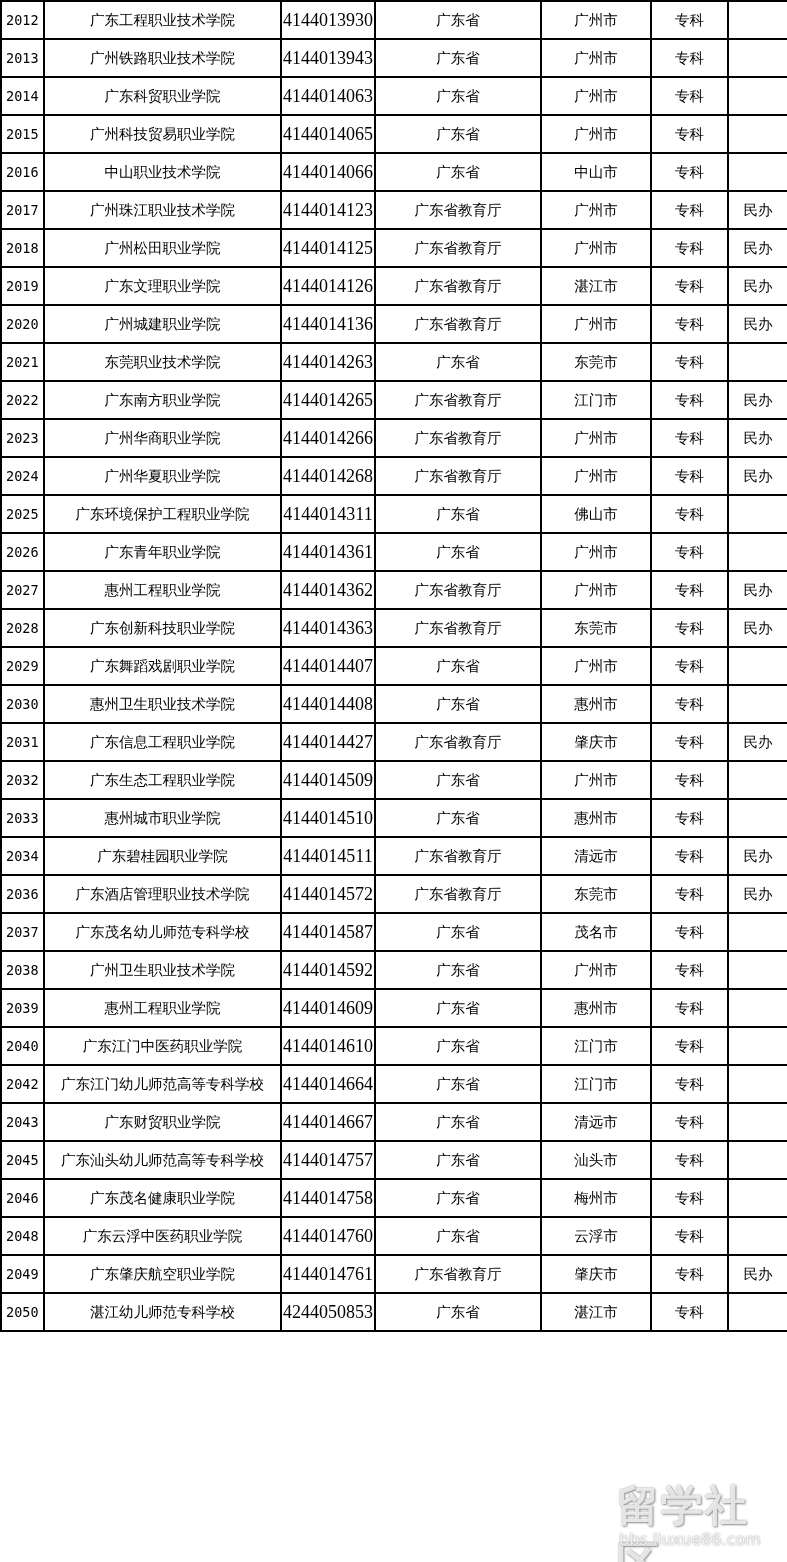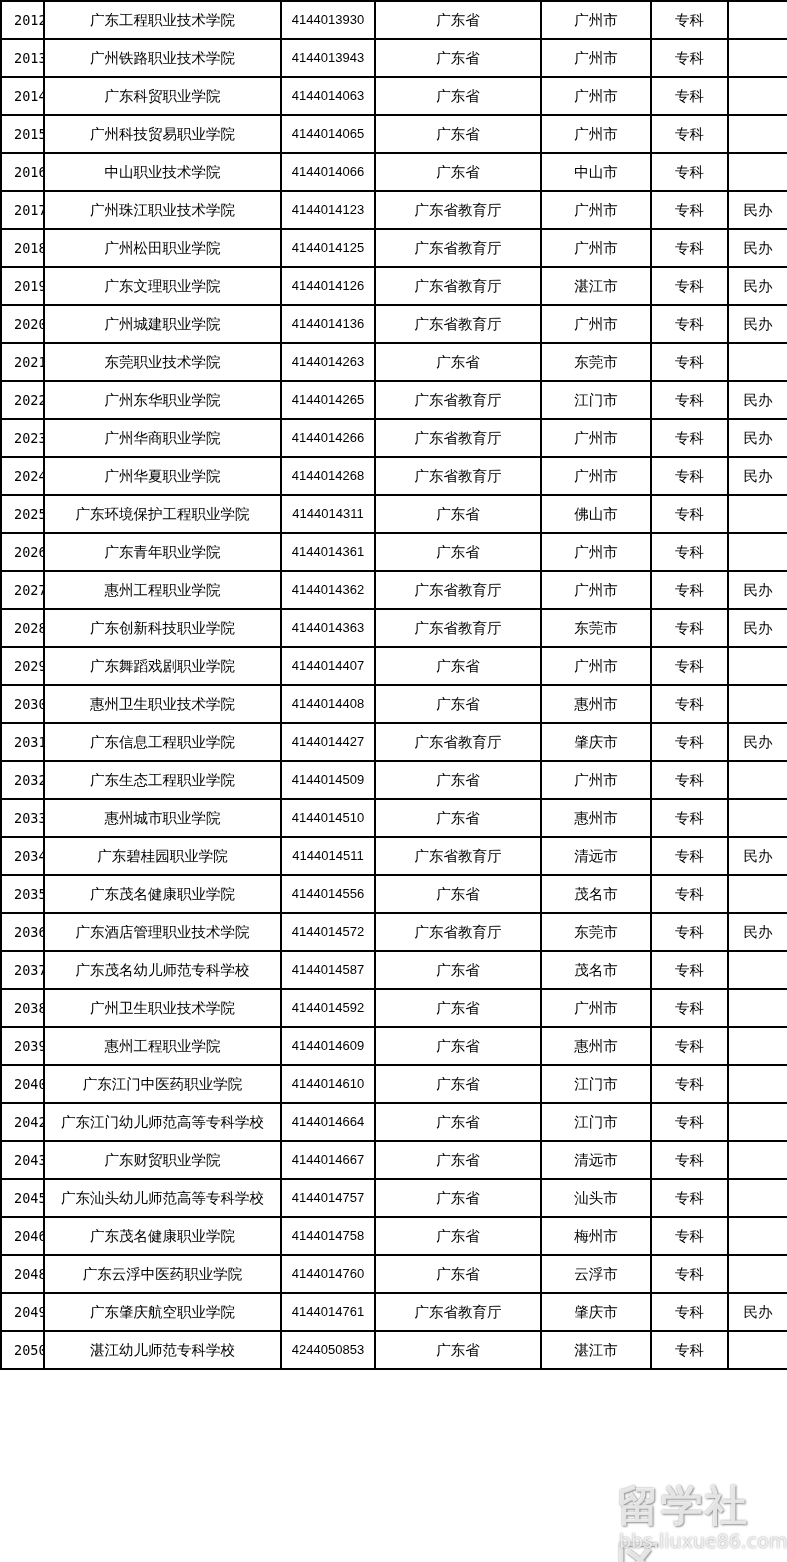--- a/index.html
+++ b/index.html
@@ -1,30 +1,30 @@
 <!DOCTYPE html>
 <html><head>
 <meta charset="utf-8">
 <style>
   html, body { margin:0; padding:0; background:#ffffff; }
   body { width:787px; height:1562px; position:relative; overflow:hidden;
          font-family: "DejaVu Sans", "Liberation Sans", sans-serif; color:#000; }
   table.grid { position:absolute; left:0; top:0; border-collapse:collapse; table-layout:fixed; width:787px; }
   table.grid td { border:2px solid #000; height:36px; padding:0; text-align:center; vertical-align:middle;
                   font-size:14.5px; line-height:36px; white-space:nowrap; overflow:hidden; }
-  table.grid td.seq { font-family: "DejaVu Sans Mono", "Liberation Mono", monospace; font-size:13.5px; text-align:left; padding-left:12px; }
-  table.grid td.code { font-family: Liberation Sans, sans-serif; font-size:13px; }
+  table.grid td.seq { font-family: "DejaVu Sans Mono", "Liberation Mono", monospace; font-size:13.5px; text-align:left; padding-left:4px;border-radius:14px; }
+  table.grid td.code { font-family: Liberation Serif, serif; font-size:18px; }
   table.grid td.name { font-size:14.5px; letter-spacing:0; }
   col.c1 { width:43px; } col.c2 { width:237px; } col.c3 { width:94px; }
   col.c4 { width:166px; } col.c5 { width:110px; } col.c6 { width:77px; } col.c7 { width:60px; }
   .watermark { position:absolute; left:615px; top:1478px; width:170px; height:82px; pointer-events:none; }
   .wm-main { position:absolute; left:2px; top:0; font-size:42px; font-weight:bold; color:rgba(255,255,255,0.78);
              text-shadow:0 0 2px rgba(120,120,120,0.75), 1px 1px 2px rgba(90,90,90,0.6); letter-spacing:2px;
              font-family:"DejaVu Sans", sans-serif; }
-  .wm-url { position:absolute; left:4px; top:52px; font-size:19px; color:rgba(255,255,255,0.8);
+  .wm-url { position:absolute; left:4px; top:52px; font-size:16px; color:rgba(255,255,255,0.8);
             text-shadow:0 0 2px rgba(110,110,110,0.8); font-family:"DejaVu Sans", sans-serif; }
 </style>
 </head>
 <body>
 
 <table class="grid">
   <colgroup>
     <col class="c1">
       <col class="c2">
       <col class="c3">
@@ -119,21 +119,21 @@
         <td class="seq">2021</td>
         <td class="name">东莞职业技术学院</td>
         <td class="code">4144014263</td>
         <td class="auth">广东省</td>
         <td class="city">东莞市</td>
         <td class="level">专科</td>
         <td class="note"></td>
       </tr>
       <tr>
         <td class="seq">2022</td>
-        <td class="name">广州东华职业学院</td>
+        <td class="name">广东南方职业学院</td>
         <td class="code">4144014265</td>
         <td class="auth">广东省教育厅</td>
         <td class="city">江门市</td>
         <td class="level">专科</td>
         <td class="note">民办</td>
       </tr>
       <tr>
         <td class="seq">2023</td>
         <td class="name">广州华商职业学院</td>
         <td class="code">4144014266</td>
@@ -233,29 +233,20 @@
         <td class="note"></td>
       </tr>
       <tr>
         <td class="seq">2034</td>
         <td class="name">广东碧桂园职业学院</td>
         <td class="code">4144014511</td>
         <td class="auth">广东省教育厅</td>
         <td class="city">清远市</td>
         <td class="level">专科</td>
         <td class="note">民办</td>
-      </tr>
-      <tr>
-        <td class="seq">2035</td>
-        <td class="name">广东茂名健康职业学院</td>
-        <td class="code">4144014556</td>
-        <td class="auth">广东省</td>
-        <td class="city">茂名市</td>
-        <td class="level">专科</td>
-        <td class="note"></td>
       </tr>
       <tr>
         <td class="seq">2036</td>
         <td class="name">广东酒店管理职业技术学院</td>
         <td class="code">4144014572</td>
         <td class="auth">广东省教育厅</td>
         <td class="city">东莞市</td>
         <td class="level">专科</td>
         <td class="note">民办</td>
       </tr>

